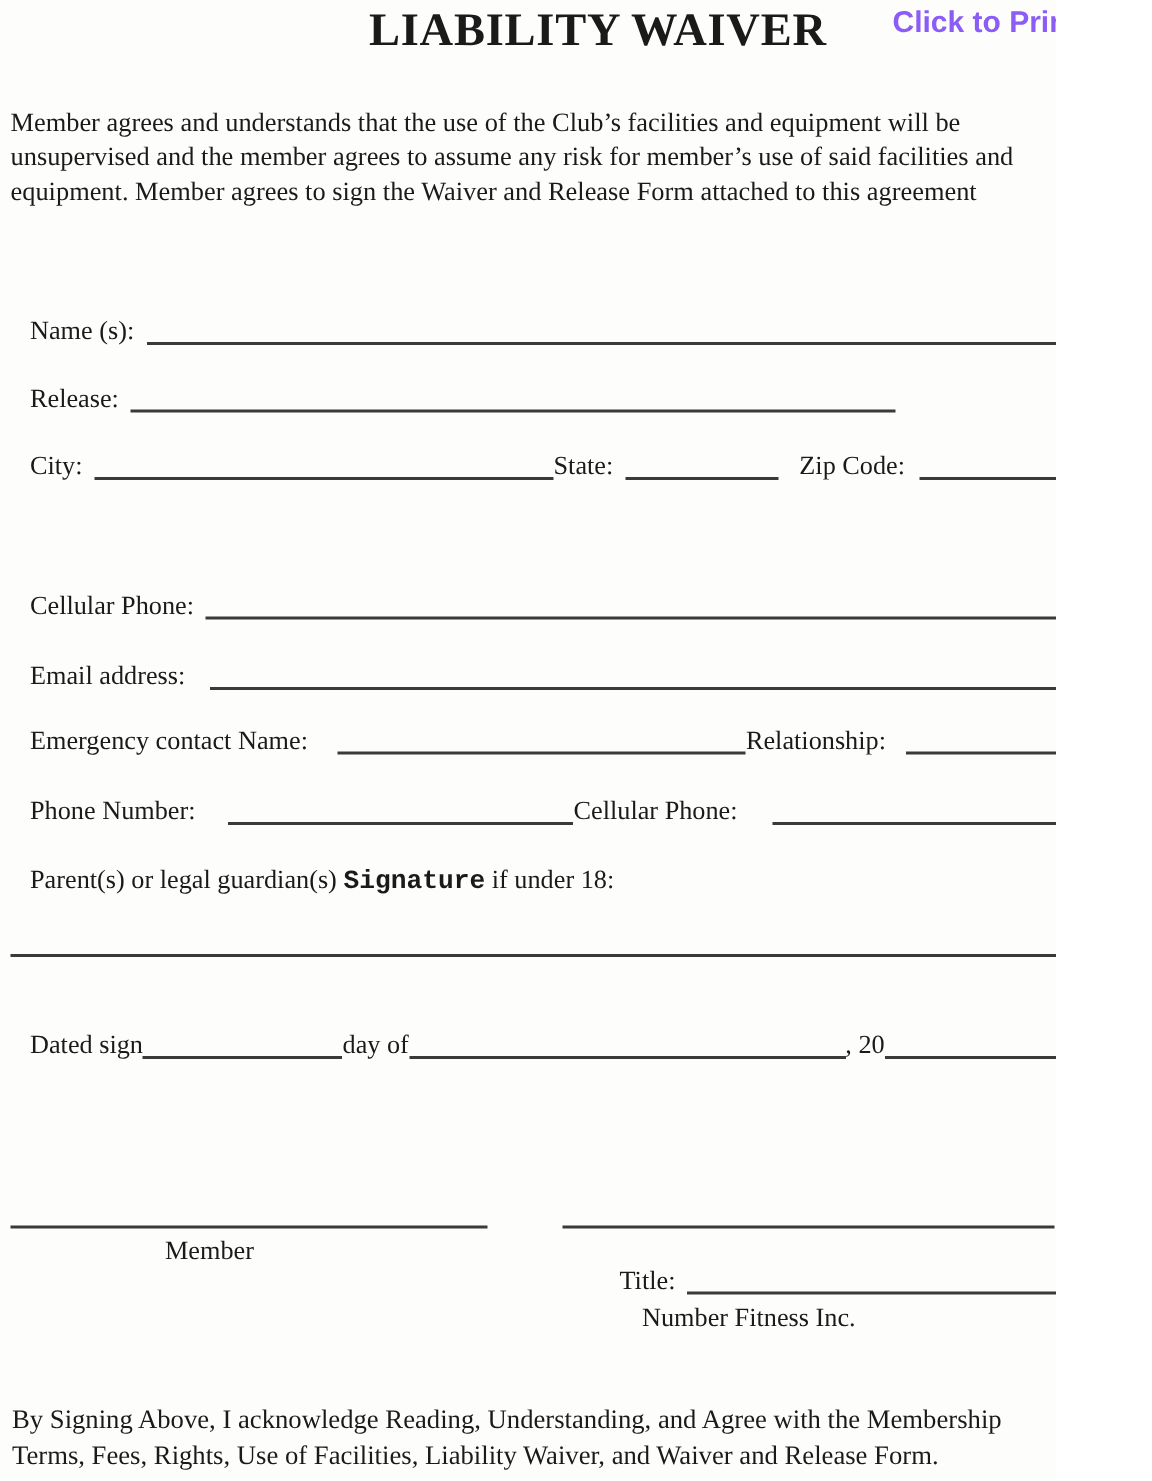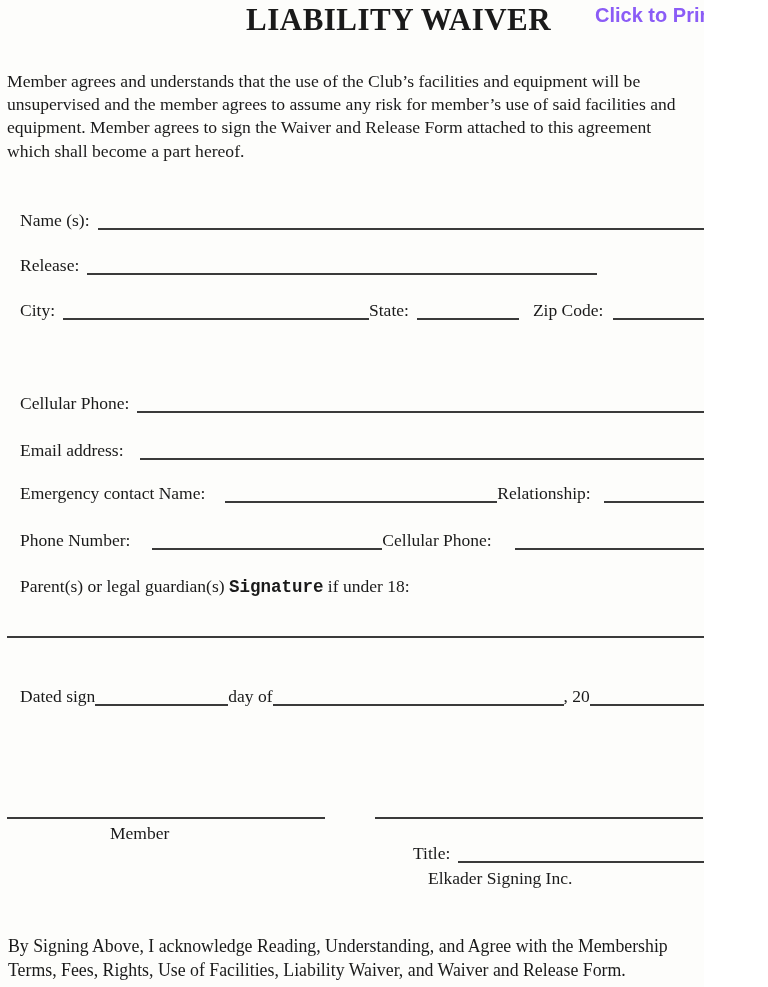--- a/index.html
+++ b/index.html
@@ -75,21 +75,20 @@
 
 <div class="page">
 
   <div class="title">LIABILITY WAIVER</div>
   <a class="print-link">Click to Print</a>
 
   <div class="intro">
     <div>Member agrees and understands that the use of the Club’s facilities and equipment will be</div>
     <div>unsupervised and the member agrees to assume any risk for member’s use of said facilities and</div>
     <div>equipment. Member agrees to sign the Waiver and Release Form attached to this agreement</div>
-    <div>which shall become a part hereof.</div>
   </div>
 
   <div class="row" style="top:209px">
     <span>Name (s):</span><span class="ln" style="margin-left:8px;width:671px"></span>
   </div>
 
   <div class="row" style="top:254px">
     <span>Release:</span><span class="ln" style="margin-left:8px;width:510px"></span>
   </div>
 
@@ -126,20 +125,20 @@
 
   <div class="hline" style="top:817px;left:7px;width:318px"></div>
   <div class="hline" style="top:817px;left:375px;width:328px"></div>
 
   <div class="row" style="top:822px;left:110px">Member</div>
 
   <div class="row" style="top:842px;left:413px">
     <span>Title:</span><span class="ln" style="margin-left:8px;width:280px"></span>
   </div>
 
-  <div class="row" style="top:867px;left:428px">Elkader Signing Inc.</div>
+  <div class="row" style="top:867px;left:428px">Number Fitness Inc.</div>
 
   <div class="footer">
     <div>By Signing Above, I acknowledge Reading, Understanding, and Agree with the Membership</div>
     <div>Terms, Fees, Rights, Use of Facilities, Liability Waiver, and Waiver and Release Form.</div>
   </div>
 
 </div>
 
 </body></html>

